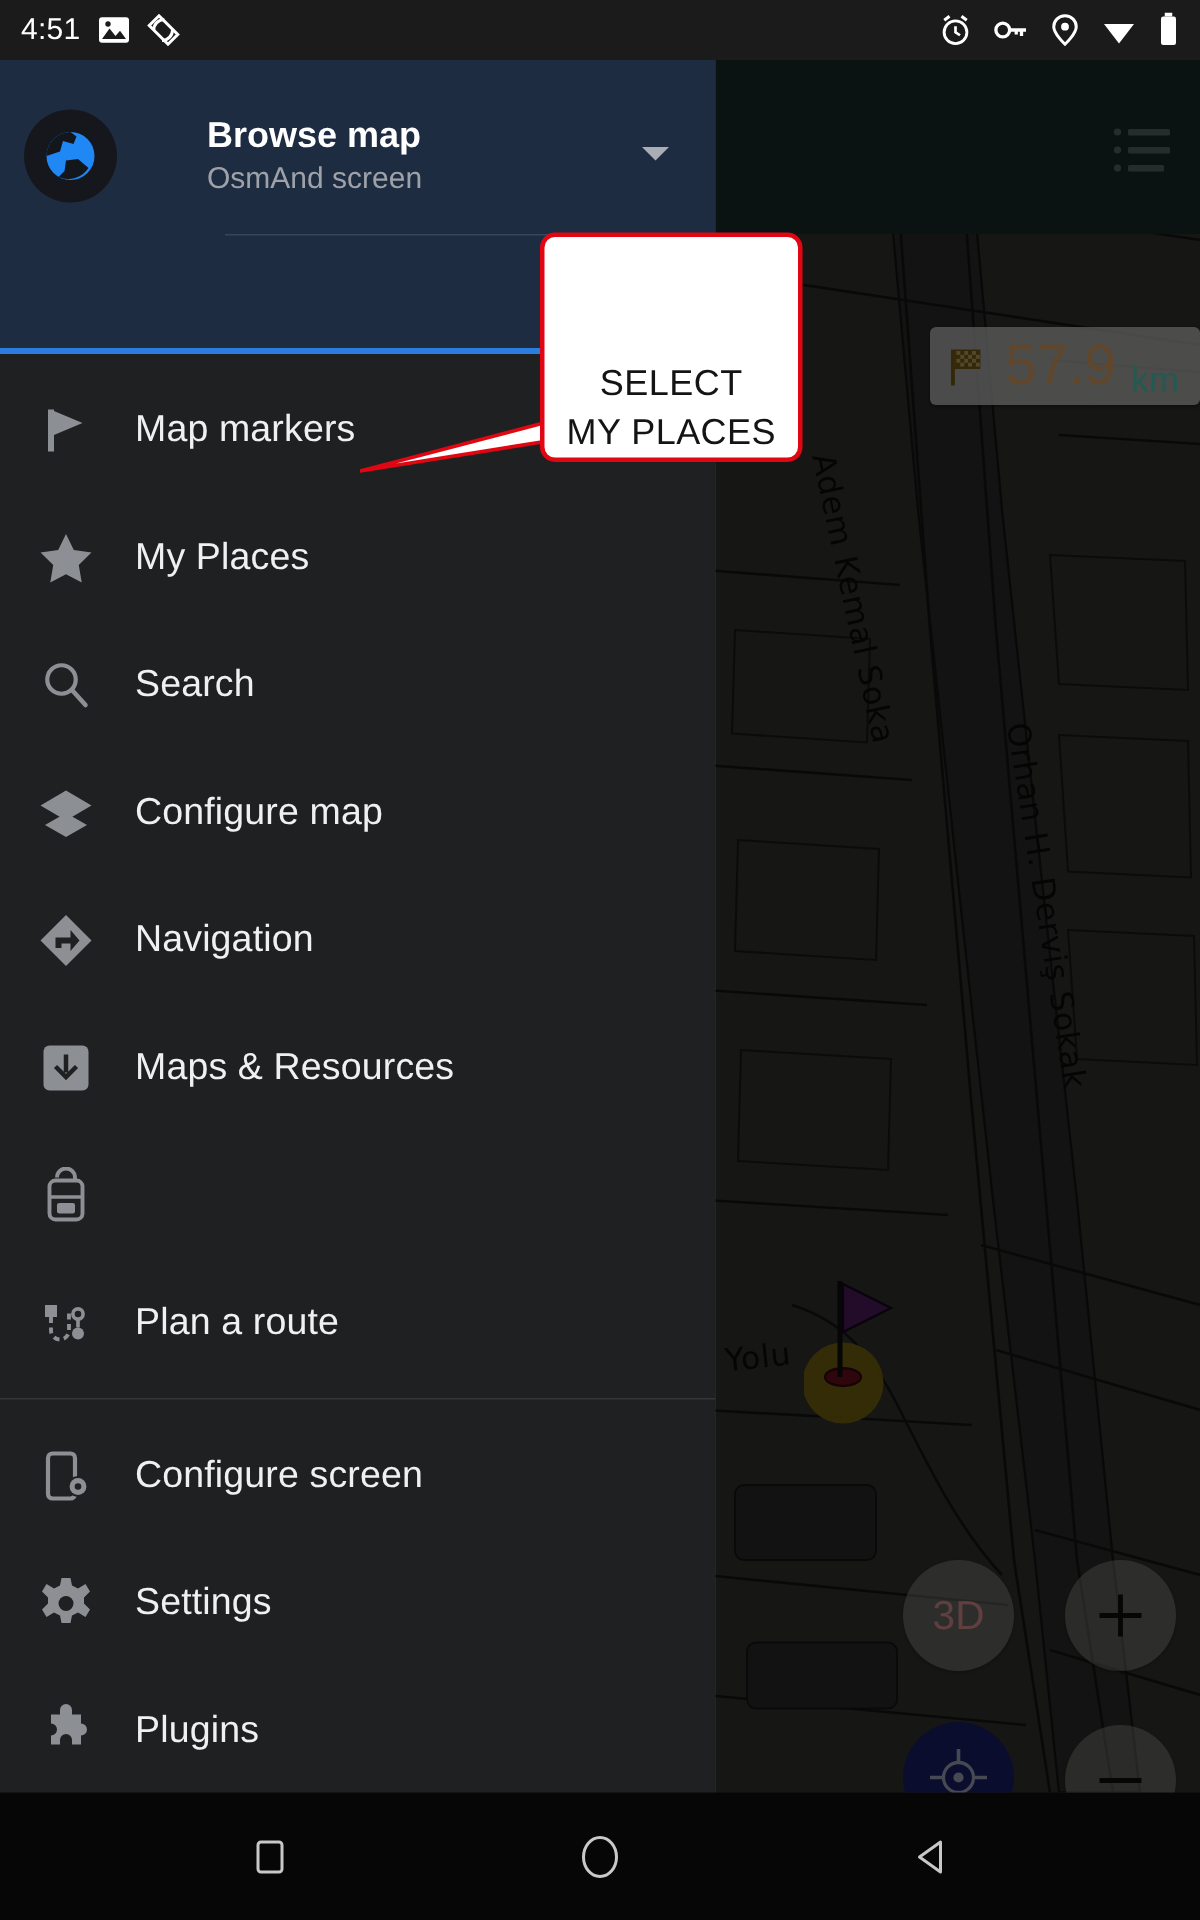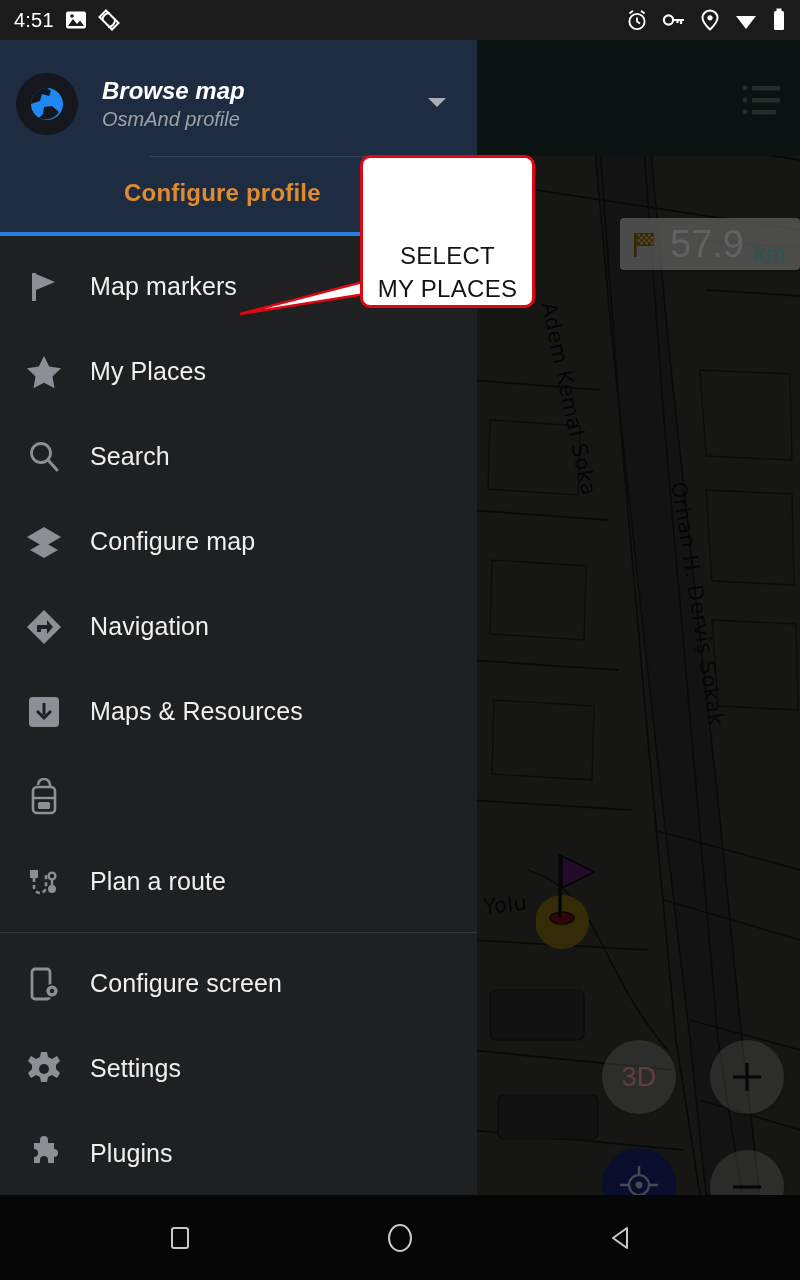--- a/index.html
+++ b/index.html
@@ -54,21 +54,21 @@
   
   .dist-widget {
     position: absolute; top: 178px; left: 620px;
     height: 52px;
     background: rgba(235,235,232,.80);
     border-radius: 4px;
     display: flex; align-items: center;
     padding: 0 14px 0 10px; gap: 10px;
     box-shadow: 0 1px 3px rgba(0,0,0,.35);
   }
-  .dist-value { font-size: 38px; color: #ffffff; font-family: "Liberation Sans", sans-serif; line-height: 1; }
+  .dist-value { font-size: 38px; color: #fdba74; font-family: "Liberation Sans", sans-serif; line-height: 1; }
   .dist-unit  { font-size: 24px; color: #5eead4; line-height: 1; align-self: flex-end; padding-bottom: 4px; }
 
   
   .map-marker { position: absolute; left: 536px; top: 800px; width: 90px; height: 110px; }
 
   
   .map-btn {
     position: absolute;
     width: 74px; height: 74px;
     border-radius: 50%;
@@ -127,21 +127,21 @@
     display: flex; align-items: center;
     padding: 18px 16px 0 16px;
     height: 110px;
   }
   .profile-avatar {
     width: 62px; height: 62px; border-radius: 50%;
     background: #15171c;
     display: flex; align-items: center; justify-content: center;
     flex: 0 0 auto;
   }
-  .profile-text { margin-left: 24px; flex: 1 1 auto; font-style: italic; }
+  .profile-text { margin-left: 60px; flex: 1 1 auto; }
   .profile-title { color: #fff; font-size: 24px; font-weight: bold; line-height: 1.2; }
   .profile-sub { color: #9ea2a8; font-size: 20px; margin-top: 2px; }
   .chev { flex: 0 0 auto; margin-right: 10px; }
   .header-divider {
     height: 1px; background: #3a4558;
     margin: 6px 0 0 150px; width: 315px;
   }
   .configure-profile {
     color: #e08b2e; font-size: 24px; font-weight: bold;
     padding: 22px 0 0 124px;
@@ -322,30 +322,29 @@
       <div class="profile-row">
         <div class="profile-avatar">
           <svg width="40" height="40" viewBox="0 0 40 40">
             <circle cx="20" cy="20" r="16" fill="#1f88f5"></circle>
             <path d="M20 4 a16 16 0 0 0 -16 16 l9 -3 l2 -7 l7 2 l2 -5 Z" fill="#13171c"></path>
             <path d="M12 34 a16 16 0 0 0 20 -6 l-7 -6 l-8 1 l-1 7 Z" fill="#13171c"></path>
           </svg>
         </div>
         <div class="profile-text">
           <div class="profile-title">Browse map</div>
-          <div class="profile-sub">OsmAnd profile</div>
+          <div class="profile-sub">OsmAnd screen</div>
         </div>
         <div class="chev">
           <svg width="28" height="28" viewBox="0 0 28 28">
             <path d="M5 10 L14 19 L23 10 Z" fill="#a8adb6"></path>
           </svg>
         </div>
       </div>
       <div class="header-divider"></div>
-      <div class="configure-profile">Configure profile</div>
     </div>
 
     <div class="menu">
 
       <div class="menu-item">
         <span class="menu-icon">
           <svg width="38" height="38" viewBox="0 0 38 38">
             <rect x="7" y="5" width="4" height="28" fill="#8c9095"></rect>
             <path d="M11 6 L30 14 L11 22 Z" fill="#8c9095"></path>
           </svg>

